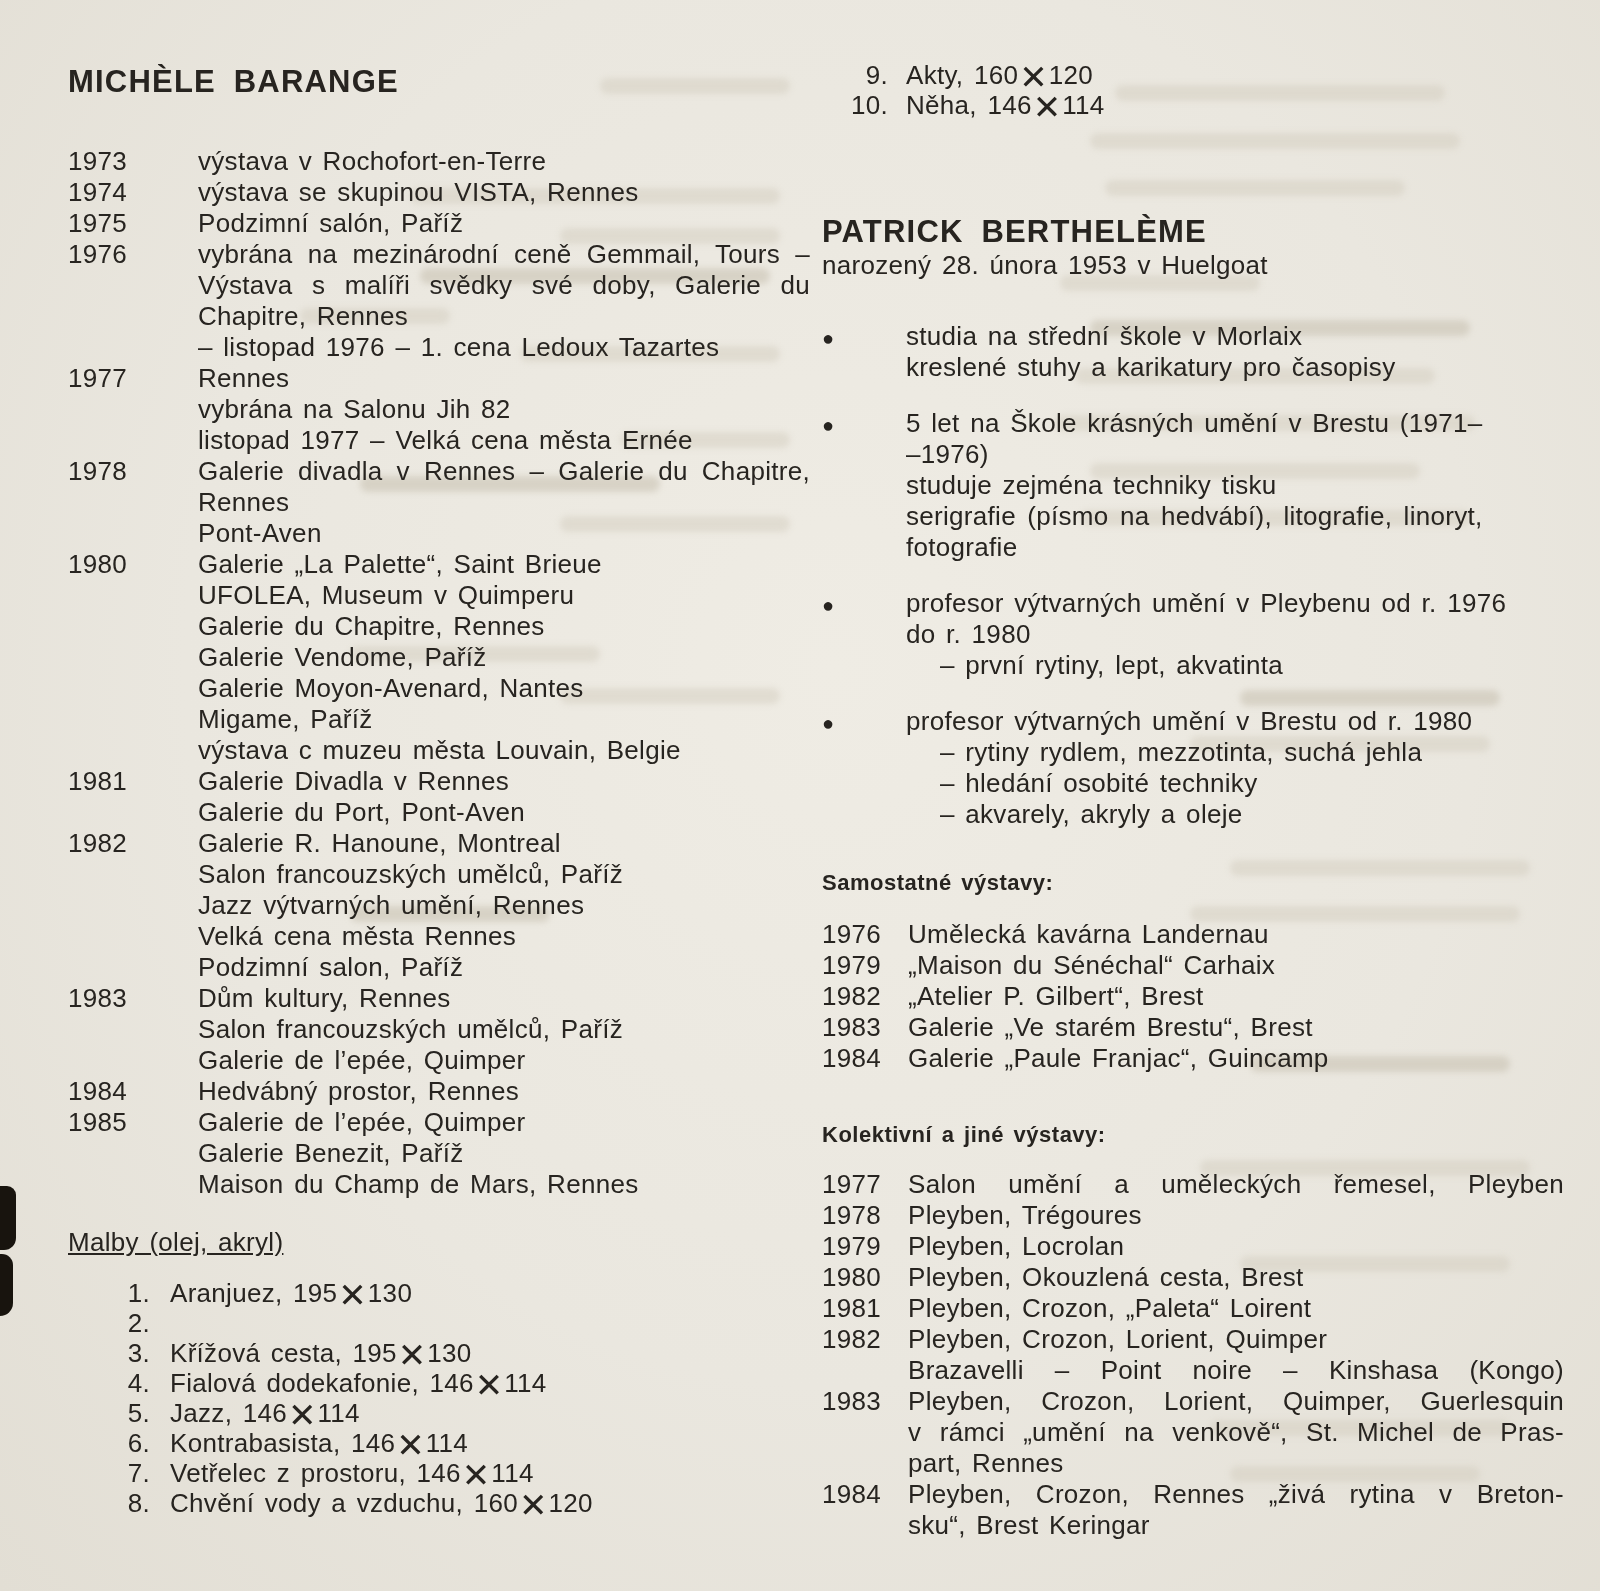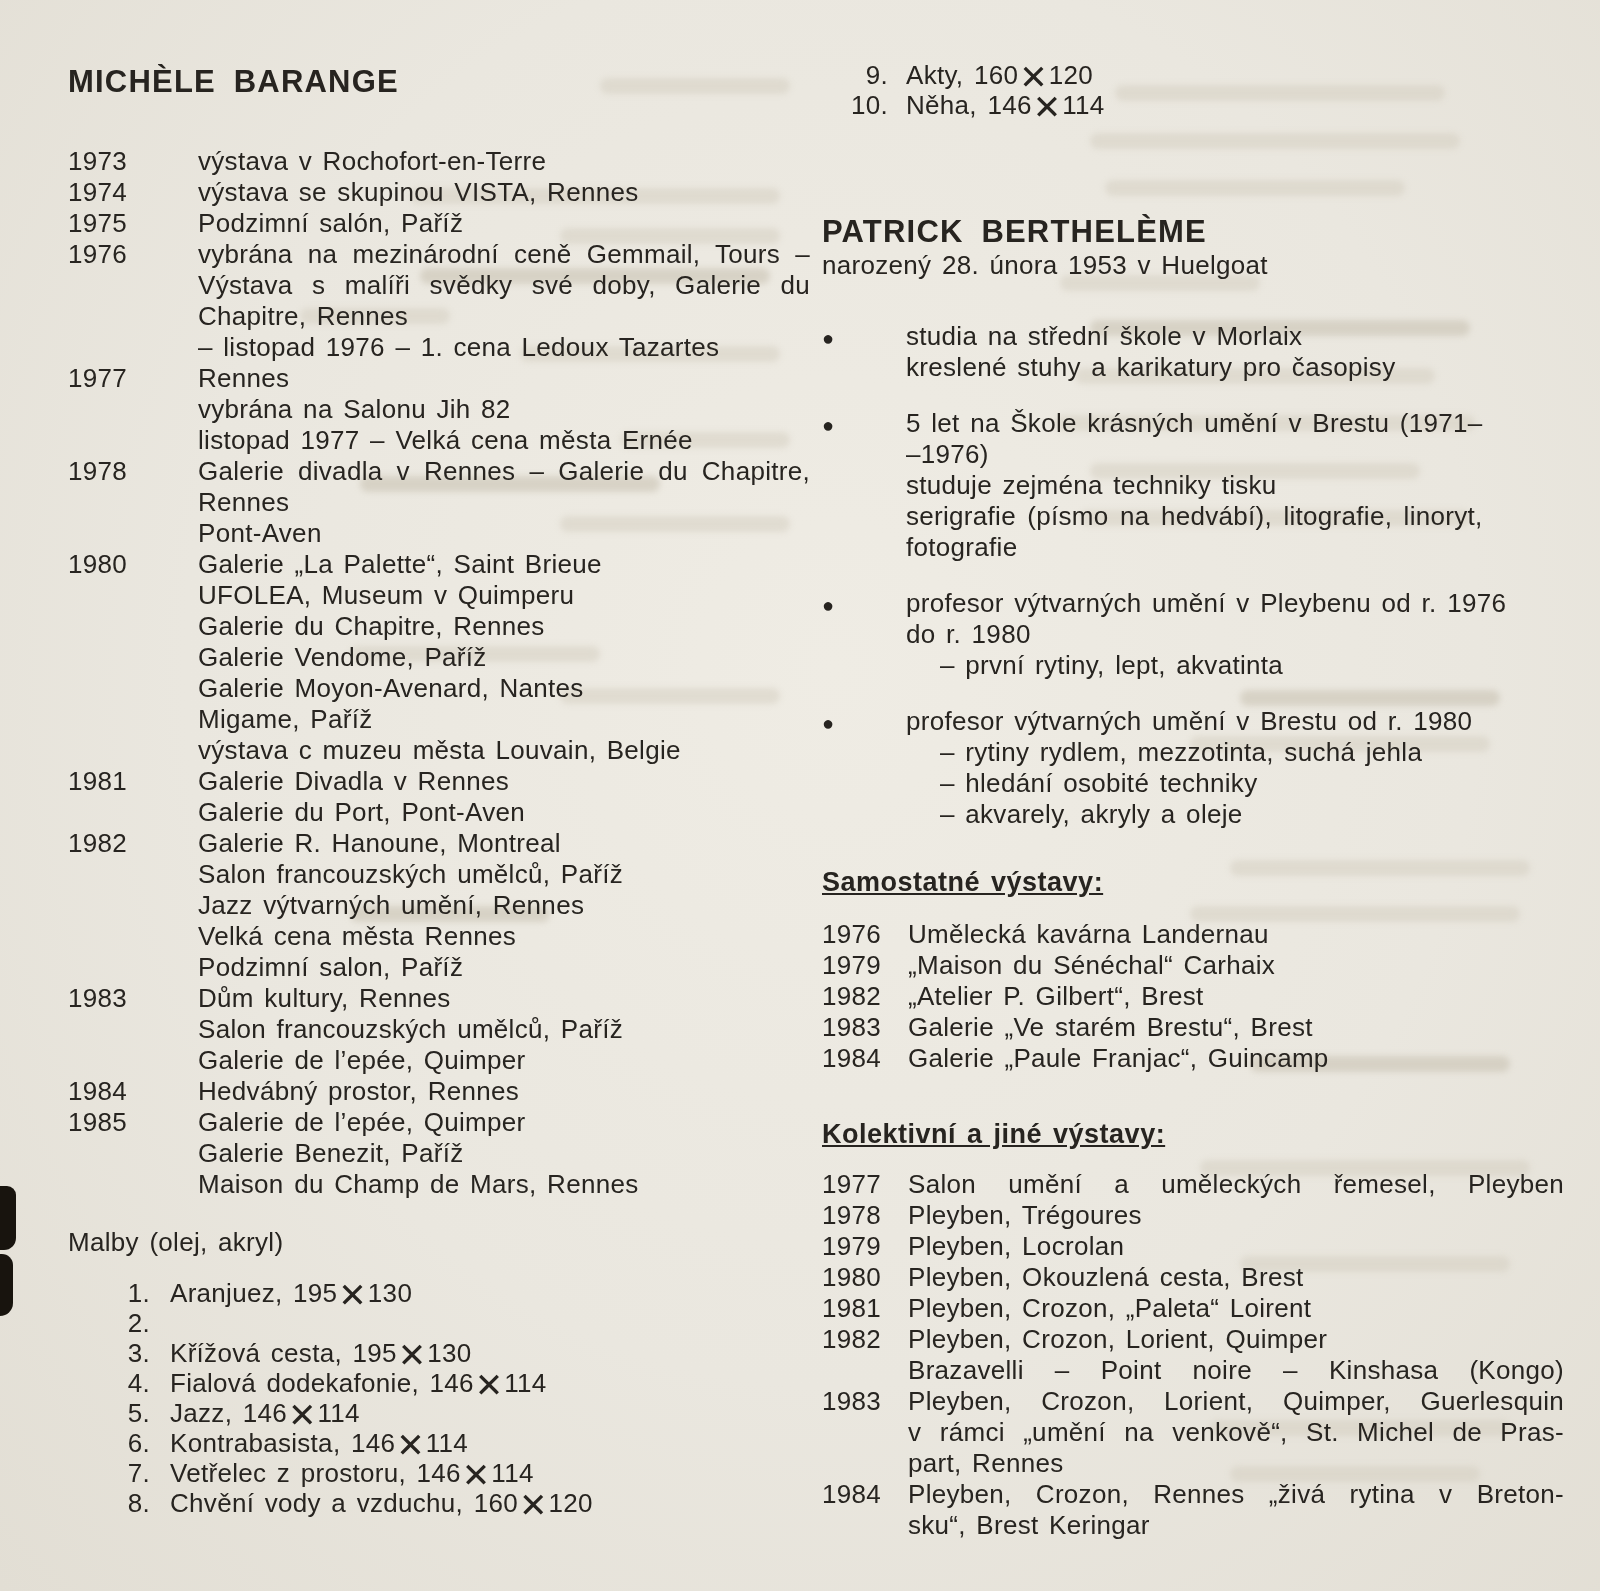--- a/index.html
+++ b/index.html
@@ -12,32 +12,32 @@
     background:radial-gradient(ellipse at 52% 42%, #efece4 0%, #eae7df 55%, #e2ded4 100%);
     color:#272420;font-size:26px;line-height:31px;
     letter-spacing:0.3px;word-spacing:3px;
   }
   .col{position:absolute;}
   .col-left{left:68px;width:742px;top:64px;}
   .col-right{left:822px;width:742px;top:60px;}
   h1{font-size:31px;line-height:36px;font-weight:bold;letter-spacing:1.2px;margin:0;word-spacing:8px;}
   .col-left h1{margin-bottom:46px;}
   .col-right h1{margin:94px 0 0 0;}
-  h2{font-size:27px;line-height:31px;font-weight:bold;margin:0;letter-spacing:0.5px;text-decoration:underline;}
+  h2{font-size:22px;line-height:31px;font-weight:bold;margin:0;letter-spacing:0.5px;}
   .solo-h{margin:37px 0 21px 0;}
   .group-h{margin:45px 0 19px 0;}
   .birth{margin:0 0 40px 0;}
   .entry{display:flex;align-items:flex-start;}
   .entry .year{flex:none;width:130px;}
   .narrow .entry .year{width:86px;}
   .entry .lines{flex:1;min-width:0;}
   .line{min-height:31px;}
   .line.j{text-align:justify;text-align-last:justify;}
   .line.ind{padding-left:34px;}
-  .pheading{margin:27px 0 20px 0;}
+  .pheading{margin:27px 0 20px 0;text-decoration:underline;}
   .plist{line-height:30px;}
   .plist.indent{padding-left:18px;}
   .pitem{display:flex;}
   .pnum{flex:none;width:64px;text-align:right;margin-right:20px;}
   .cont .pnum{width:66px;margin-right:18px;}
   .dimx{font-size:34px;line-height:0;vertical-align:-5px;letter-spacing:0;margin:0 1px;font-family:"DejaVu Sans",sans-serif;}
   .bgroup{display:flex;margin-bottom:25px;}
   .bchar{flex:none;width:84px;font-size:20px;padding-top:2px;}
   
   .sm{position:absolute;height:16px;border-radius:8px;background:#d3cdbf;opacity:.5;filter:blur(3px);}

